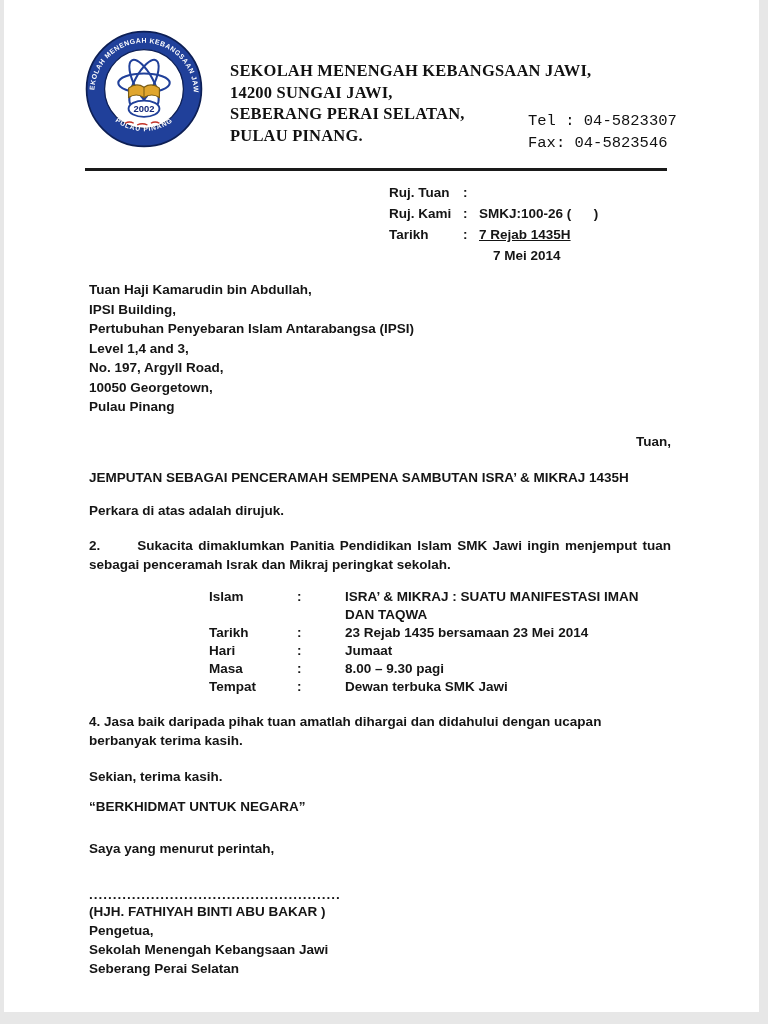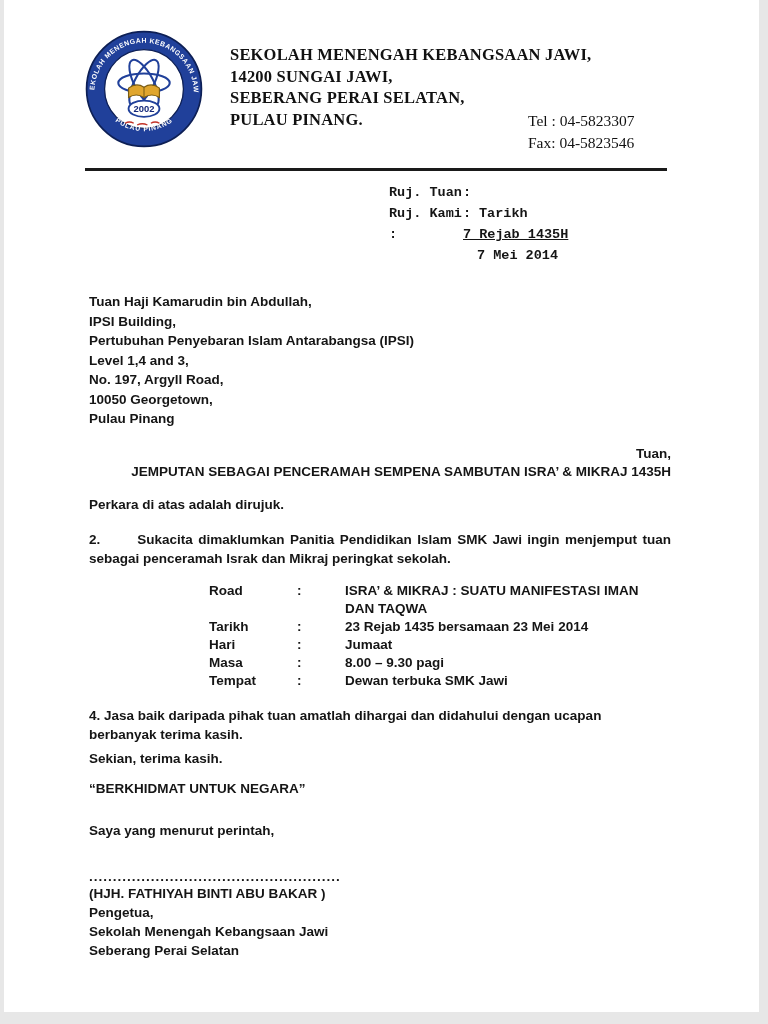--- a/index.html
+++ b/index.html
@@ -5,42 +5,42 @@
   * { margin:0; padding:0; box-sizing:border-box; }
   html,body { background:#e7e7e7; width:768px; }
   body { font-family:"Liberation Sans", sans-serif; }
   .page {
     position:relative; margin:0 9px 12px 4px; background:#ffffff;
     width:755px; height:1012px; overflow:hidden; color:#111;
   }
   
   .header { position:relative; height:168px; }
   .logo { position:absolute; left:80px; top:20px; width:120px; height:138px; }
-  .lh-text { position:absolute; left:226px; top:44px;
+  .lh-text { position:absolute; left:226px; top:60px;
     font-family:"Liberation Serif", serif; font-weight:bold;
     font-size:16.5px; line-height:21.5px; letter-spacing:.2px; }
   .telfax { position:absolute; left:524px; top:110px;
-    font-family:Liberation Serif, serif; font-size:15.5px; line-height:22px; }
+    font-family:Liberation Mono, monospace; font-size:15.5px; line-height:22px; }
   .rule { margin:0 92px 0 81px; border-top:3px solid #1a1a1a; }
   
   .content { padding:0 88px 0 85px; font-size:13.5px; font-weight:700; color:#151515; }
   .ref-block { margin-left:300px; margin-top:11px; display:grid;
-    grid-template-columns:74px 16px auto; line-height:21px;font-family:Liberation Mono, monospace; }
+    grid-template-columns:74px 16px auto; line-height:21px; }
   .ref-val { white-space:pre; }
   .u { text-decoration:underline; }
   .ref-sub { padding-left:14px; }
-  .recipient { margin-top:26px; line-height:19.5px; }
+  .recipient { margin-top:14px; line-height:19.5px; }
   .salutation { margin-top:17px;text-align:right; }
-  .subject { margin-top:3px;text-align:right; }
+  .subject { margin-top:21px; }
   .para { margin-top:16px; line-height:19px; }
   .just { text-align:justify; }
   .numtab { display:inline-block; width:37px; }
   .details { margin-top:14px; margin-left:120px; display:grid;
     grid-template-columns:88px 48px auto; line-height:18px; }
-  .closing { margin-top:7px; }
+  .closing { margin-top:19px; }
   .slogan { margin-top:15px; }
   .sign-intro { margin-top:27px; }
   .dots { margin-top:31px; letter-spacing:1px; font-weight:700; }
   .sig { line-height:19px; }
 </style>
 </head>
 <body>
 
 <div class="page">
 
@@ -95,20 +95,21 @@
 
   <div class="content">
 
     <div class="ref-block">
       <span>Ruj. Tuan</span>
       <span>:</span>
       <span class="ref-val"></span>
 
       <span>Ruj. Kami</span>
       <span>:</span>
+      <span class="ref-val">SMKJ:100-26 (      )</span>
 
       <span>Tarikh</span>
       <span>:</span>
       <span class="ref-val u">7 Rejab 1435H</span>
 
       <span></span>
         <span></span>
       <span class="ref-val ref-sub">7 Mei 2014</span>
     </div>
 
@@ -125,21 +126,21 @@
     <div class="salutation">Tuan,</div>
 
     <div class="subject">JEMPUTAN SEBAGAI PENCERAMAH SEMPENA SAMBUTAN ISRA’ &amp; MIKRAJ 1435H</div>
 
     <p class="para">Perkara di atas adalah dirujuk.</p>
 
     <p class="para just"><span>2.</span><span class="numtab"></span><span>Sukacita dimaklumkan Panitia Pendidikan Islam SMK Jawi ingin menjemput tuan sebagai penceramah Israk dan Mikraj peringkat sekolah.</span></p>
 
 
     <div class="details">
-      <span>Road</span>
+      <span>Islam</span>
       <span>:</span>
       <span>ISRA’ &amp; MIKRAJ : SUATU MANIFESTASI IMAN DAN TAQWA</span>
 
       <span>Tarikh</span>
       <span>:</span>
       <span>23 Rejab 1435 bersamaan 23 Mei 2014</span>
 
       <span>Hari</span>
       <span>:</span>
       <span>Jumaat</span>

